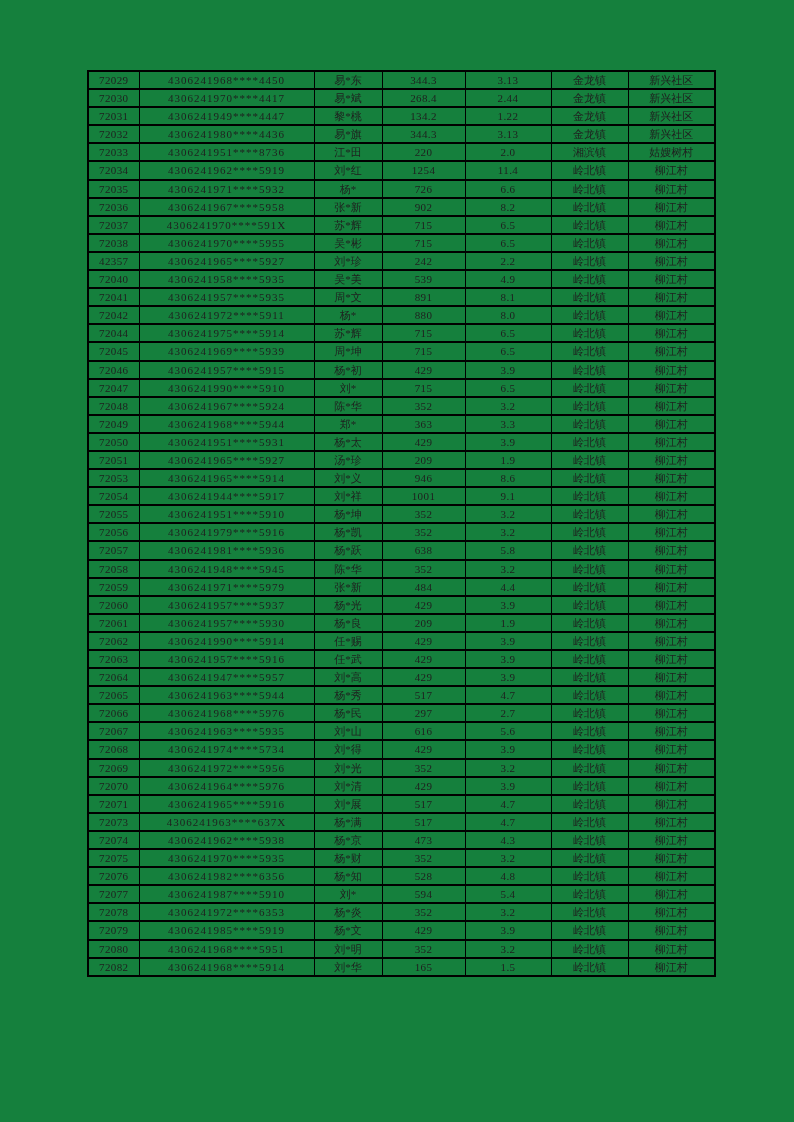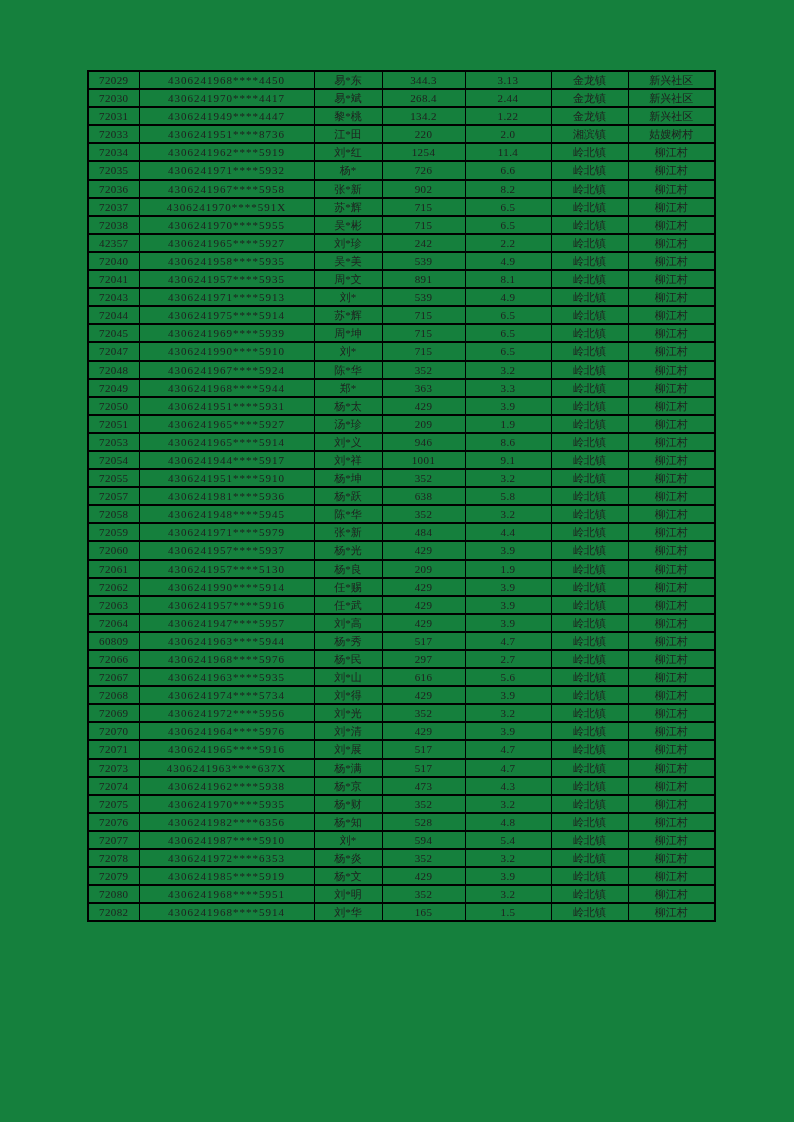--- a/index.html
+++ b/index.html
@@ -87,20 +87,29 @@
           <tr>
             <td class="col-serial">72031</td>
             <td class="col-id">4306241949****4447</td>
             <td class="col-name">黎*桃</td>
             <td class="col-amount">134.2</td>
             <td class="col-rate">1.22</td>
             <td class="col-town">金龙镇</td>
             <td class="col-village">新兴社区</td>
           </tr>
           <tr>
+            <td class="col-serial">72032</td>
+            <td class="col-id">4306241980****4436</td>
+            <td class="col-name">易*旗</td>
+            <td class="col-amount">344.3</td>
+            <td class="col-rate">3.13</td>
+            <td class="col-town">金龙镇</td>
+            <td class="col-village">新兴社区</td>
+          </tr>
+          <tr>
             <td class="col-serial">72033</td>
             <td class="col-id">4306241951****8736</td>
             <td class="col-name">江*田</td>
             <td class="col-amount">220</td>
             <td class="col-rate">2.0</td>
             <td class="col-town">湘滨镇</td>
             <td class="col-village">姑嫂树村</td>
           </tr>
           <tr>
             <td class="col-serial">72034</td>
@@ -168,25 +177,25 @@
           <tr>
             <td class="col-serial">72041</td>
             <td class="col-id">4306241957****5935</td>
             <td class="col-name">周*文</td>
             <td class="col-amount">891</td>
             <td class="col-rate">8.1</td>
             <td class="col-town">岭北镇</td>
             <td class="col-village">柳江村</td>
           </tr>
           <tr>
-            <td class="col-serial">72043</td>
-            <td class="col-id">4306241971****5913</td>
-            <td class="col-name">刘*</td>
-            <td class="col-amount">539</td>
-            <td class="col-rate">4.9</td>
+            <td class="col-serial">72042</td>
+            <td class="col-id">4306241972****5911</td>
+            <td class="col-name">杨*</td>
+            <td class="col-amount">880</td>
+            <td class="col-rate">8.0</td>
             <td class="col-town">岭北镇</td>
             <td class="col-village">柳江村</td>
           </tr>
           <tr>
             <td class="col-serial">72044</td>
             <td class="col-id">4306241975****5914</td>
             <td class="col-name">苏*辉</td>
             <td class="col-amount">715</td>
             <td class="col-rate">6.5</td>
             <td class="col-town">岭北镇</td>
@@ -195,20 +204,29 @@
           <tr>
             <td class="col-serial">72045</td>
             <td class="col-id">4306241969****5939</td>
             <td class="col-name">周*坤</td>
             <td class="col-amount">715</td>
             <td class="col-rate">6.5</td>
             <td class="col-town">岭北镇</td>
             <td class="col-village">柳江村</td>
           </tr>
           <tr>
+            <td class="col-serial">72046</td>
+            <td class="col-id">4306241957****5915</td>
+            <td class="col-name">杨*初</td>
+            <td class="col-amount">429</td>
+            <td class="col-rate">3.9</td>
+            <td class="col-town">岭北镇</td>
+            <td class="col-village">柳江村</td>
+          </tr>
+          <tr>
             <td class="col-serial">72047</td>
             <td class="col-id">4306241990****5910</td>
             <td class="col-name">刘*</td>
             <td class="col-amount">715</td>
             <td class="col-rate">6.5</td>
             <td class="col-town">岭北镇</td>
             <td class="col-village">柳江村</td>
           </tr>
           <tr>
             <td class="col-serial">72048</td>
@@ -267,20 +285,29 @@
           <tr>
             <td class="col-serial">72055</td>
             <td class="col-id">4306241951****5910</td>
             <td class="col-name">杨*坤</td>
             <td class="col-amount">352</td>
             <td class="col-rate">3.2</td>
             <td class="col-town">岭北镇</td>
             <td class="col-village">柳江村</td>
           </tr>
           <tr>
+            <td class="col-serial">72056</td>
+            <td class="col-id">4306241979****5916</td>
+            <td class="col-name">杨*凯</td>
+            <td class="col-amount">352</td>
+            <td class="col-rate">3.2</td>
+            <td class="col-town">岭北镇</td>
+            <td class="col-village">柳江村</td>
+          </tr>
+          <tr>
             <td class="col-serial">72057</td>
             <td class="col-id">4306241981****5936</td>
             <td class="col-name">杨*跃</td>
             <td class="col-amount">638</td>
             <td class="col-rate">5.8</td>
             <td class="col-town">岭北镇</td>
             <td class="col-village">柳江村</td>
           </tr>
           <tr>
             <td class="col-serial">72058</td>
@@ -304,21 +331,21 @@
             <td class="col-serial">72060</td>
             <td class="col-id">4306241957****5937</td>
             <td class="col-name">杨*光</td>
             <td class="col-amount">429</td>
             <td class="col-rate">3.9</td>
             <td class="col-town">岭北镇</td>
             <td class="col-village">柳江村</td>
           </tr>
           <tr>
             <td class="col-serial">72061</td>
-            <td class="col-id">4306241957****5130</td>
+            <td class="col-id">4306241957****5930</td>
             <td class="col-name">杨*良</td>
             <td class="col-amount">209</td>
             <td class="col-rate">1.9</td>
             <td class="col-town">岭北镇</td>
             <td class="col-village">柳江村</td>
           </tr>
           <tr>
             <td class="col-serial">72062</td>
             <td class="col-id">4306241990****5914</td>
             <td class="col-name">任*赐</td>
@@ -339,21 +366,21 @@
           <tr>
             <td class="col-serial">72064</td>
             <td class="col-id">4306241947****5957</td>
             <td class="col-name">刘*高</td>
             <td class="col-amount">429</td>
             <td class="col-rate">3.9</td>
             <td class="col-town">岭北镇</td>
             <td class="col-village">柳江村</td>
           </tr>
           <tr>
-            <td class="col-serial">60809</td>
+            <td class="col-serial">72065</td>
             <td class="col-id">4306241963****5944</td>
             <td class="col-name">杨*秀</td>
             <td class="col-amount">517</td>
             <td class="col-rate">4.7</td>
             <td class="col-town">岭北镇</td>
             <td class="col-village">柳江村</td>
           </tr>
           <tr>
             <td class="col-serial">72066</td>
             <td class="col-id">4306241968****5976</td>

